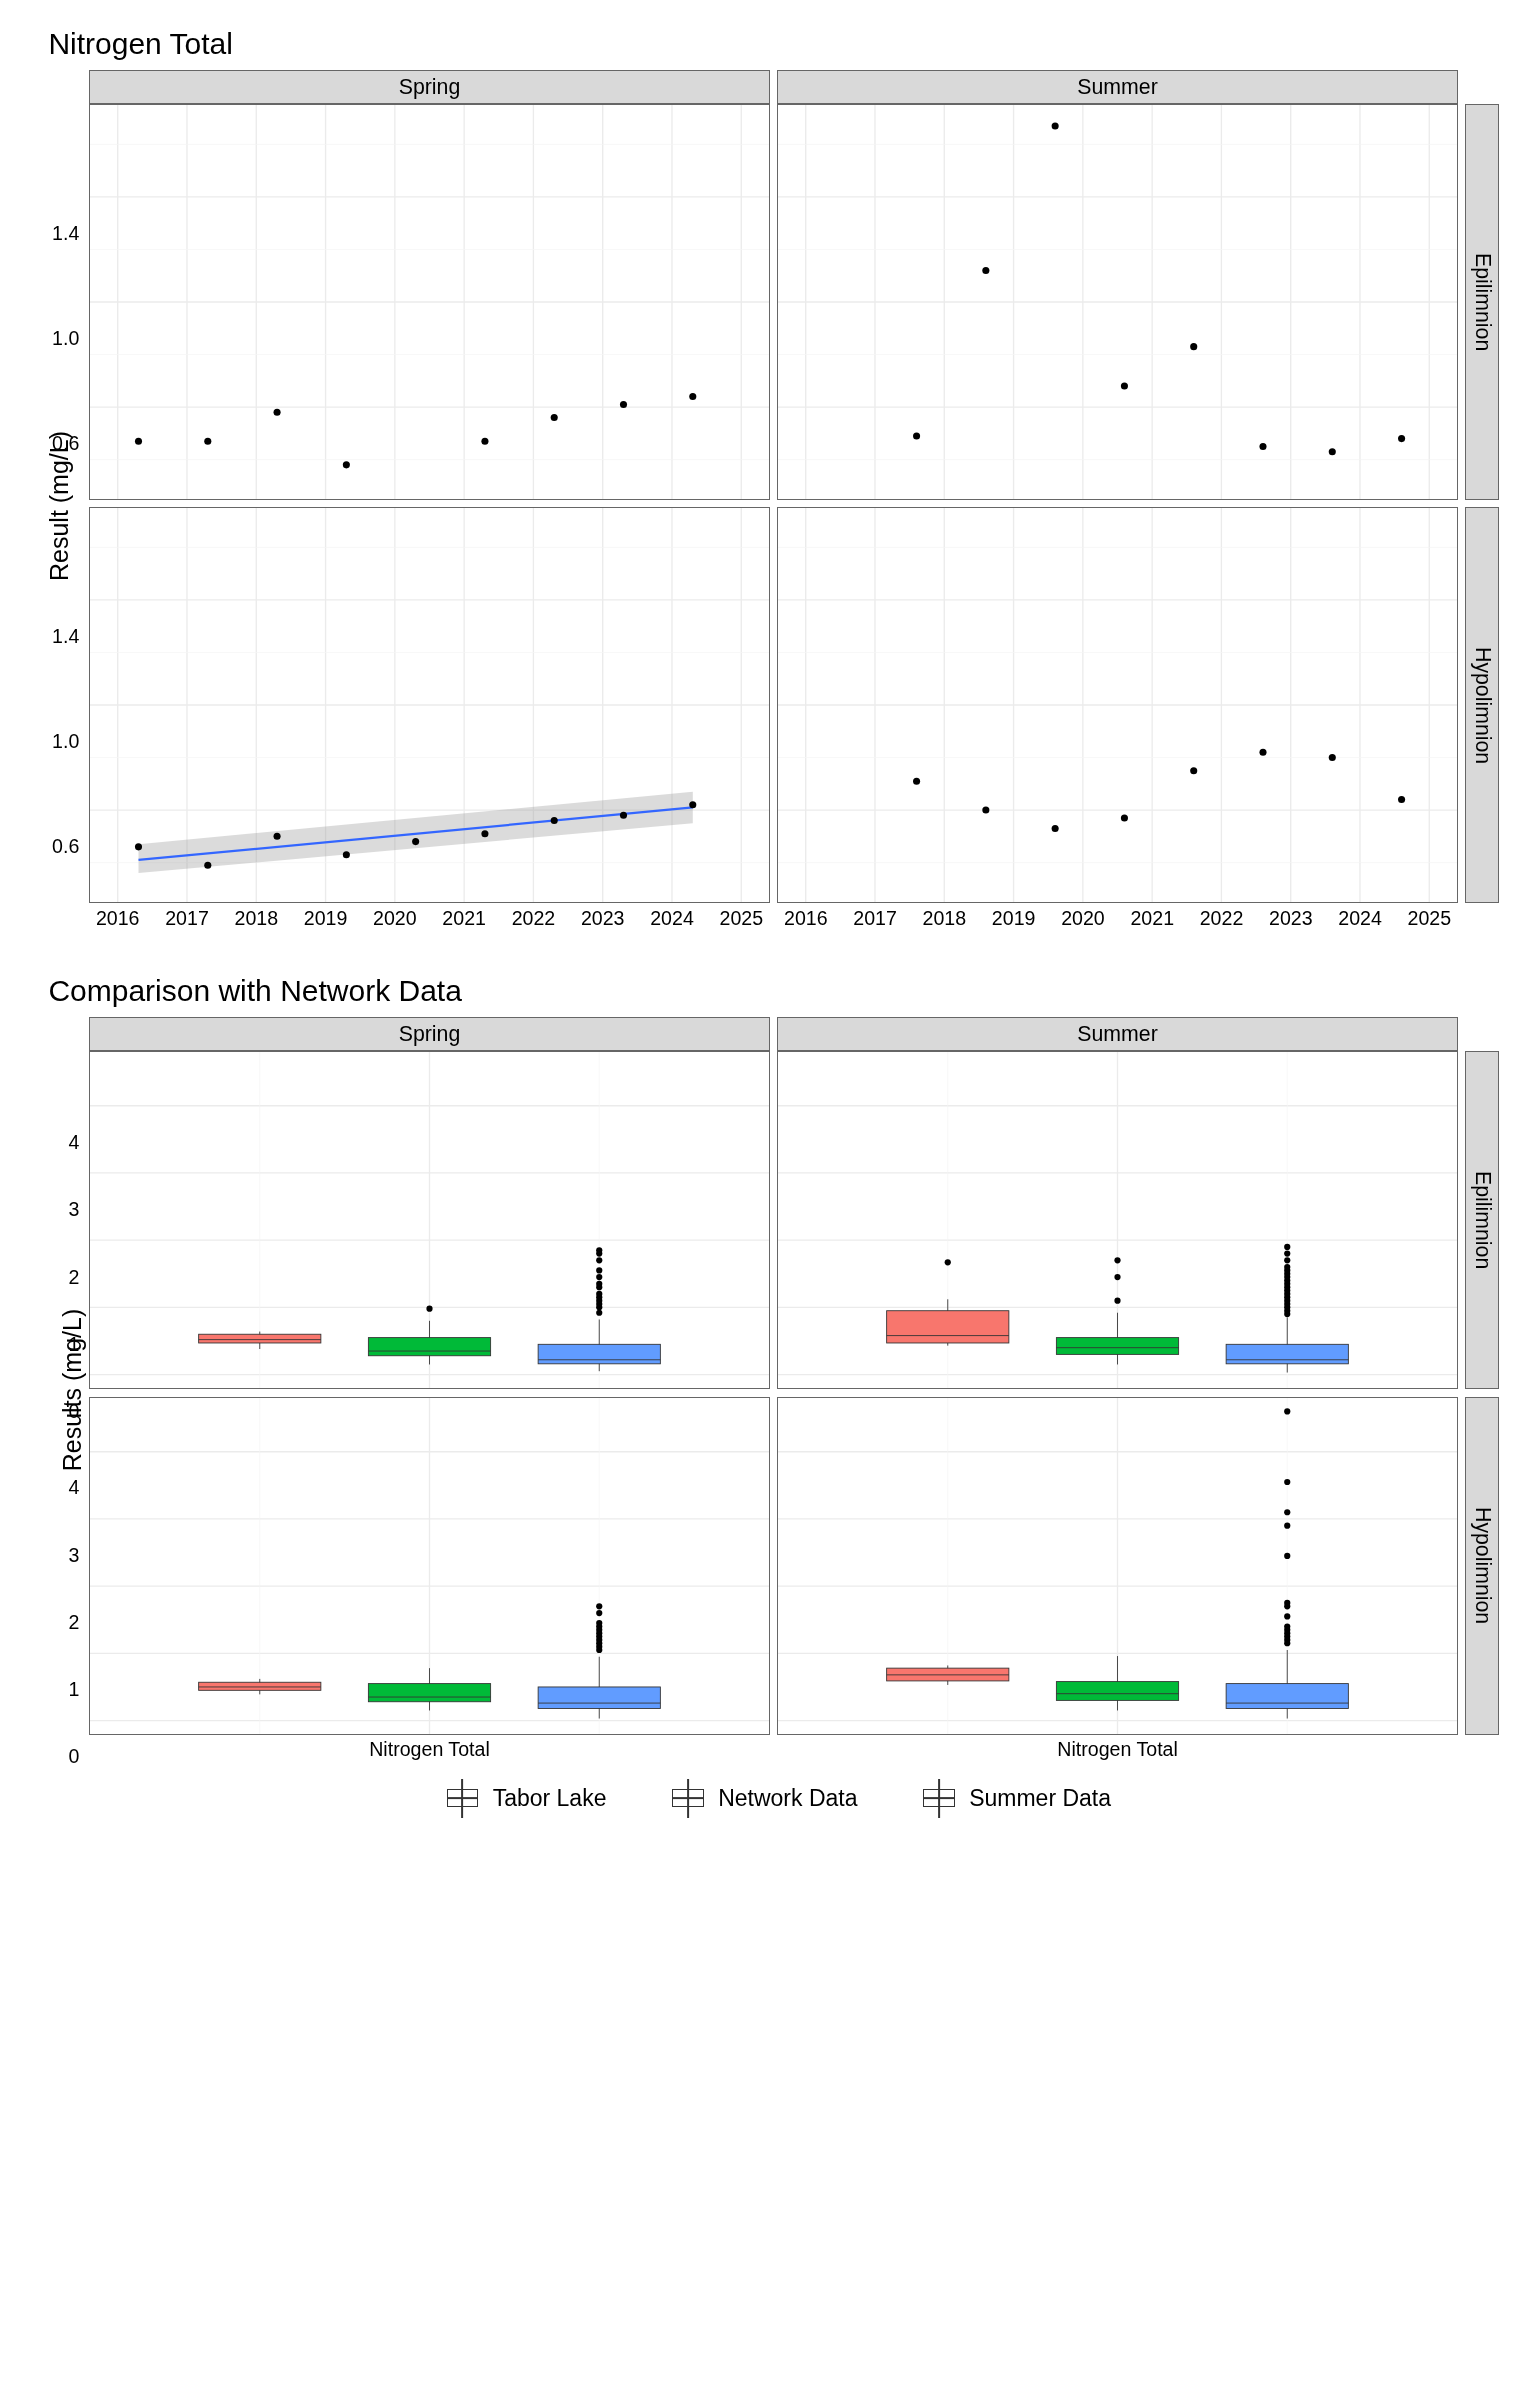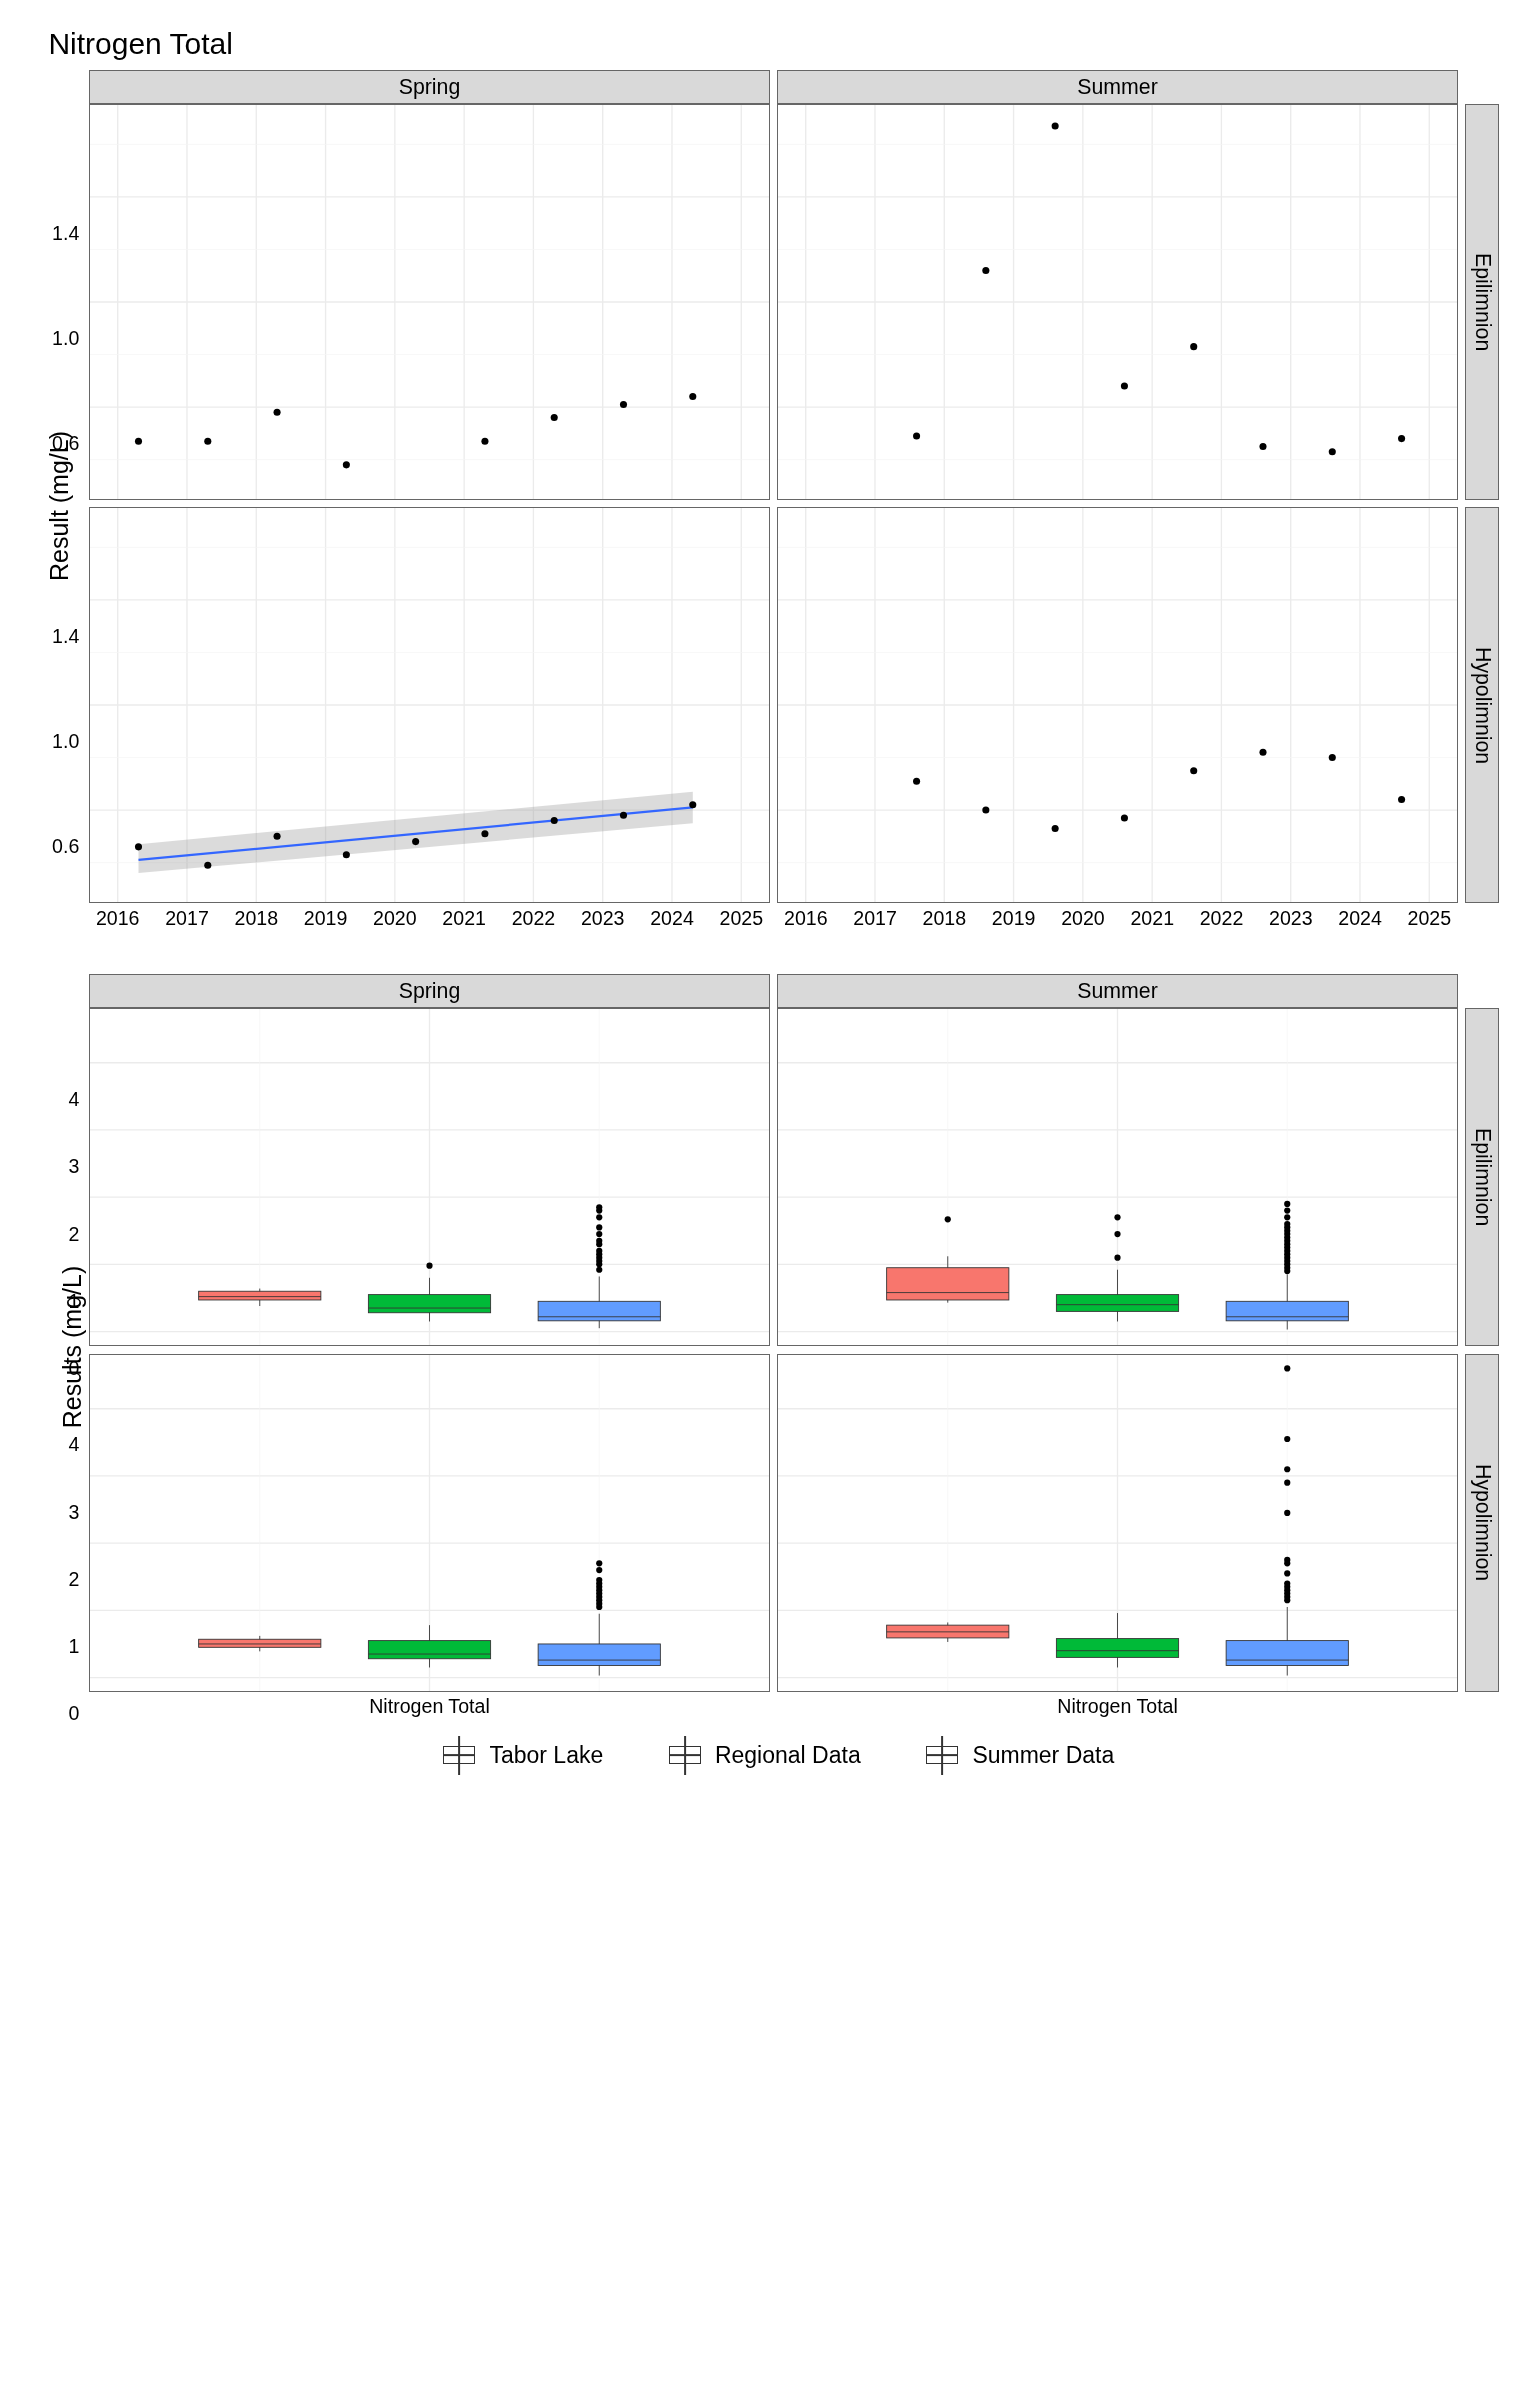--- a/index.html
+++ b/index.html
@@ -211,20 +211,21 @@
             <span style="left: 85.7143%;">2024</span>
             <span style="left: 95.9184%;">2025</span>
           </div>
     </div>
     <div class="strip-right" style="height:396px;">Hypolimnion</div>
   </div>
 </div>
 </div>
 
 <div style="margin-top:71px;">
+<div class="title">Comparison with Network Data</div>
 <div style="position:relative; margin-left:53px;">
   <div class="ylab" style="left:-98px; top:373px;">Results (mg/L)</div>
   <div class="strip-top" style="width:1369px;">
     <div>Spring</div>
     <div>Summer</div>
   </div>
   <div class="facet-row">
     <div class="panel" style="width:681px;height:338px;">
       <svg class="plot" id="b-se" viewBox="0 0 766 380" preserveAspectRatio="none">
             <g class="grid">
@@ -434,21 +435,21 @@
   <div class="legend-item">
     <div class="legend-key">
         <div class="legend-box tabor"></div>
       </div>
     <span>Tabor Lake</span>
   </div>
   <div class="legend-item">
     <div class="legend-key">
         <div class="legend-box regional"></div>
       </div>
-    <span>Regional Data</span>
+    <span>Network Data</span>
   </div>
   <div class="legend-item">
     <div class="legend-key">
         <div class="legend-box network"></div>
       </div>
     <span>Summer Data</span>
   </div>
 </div>
 
 

